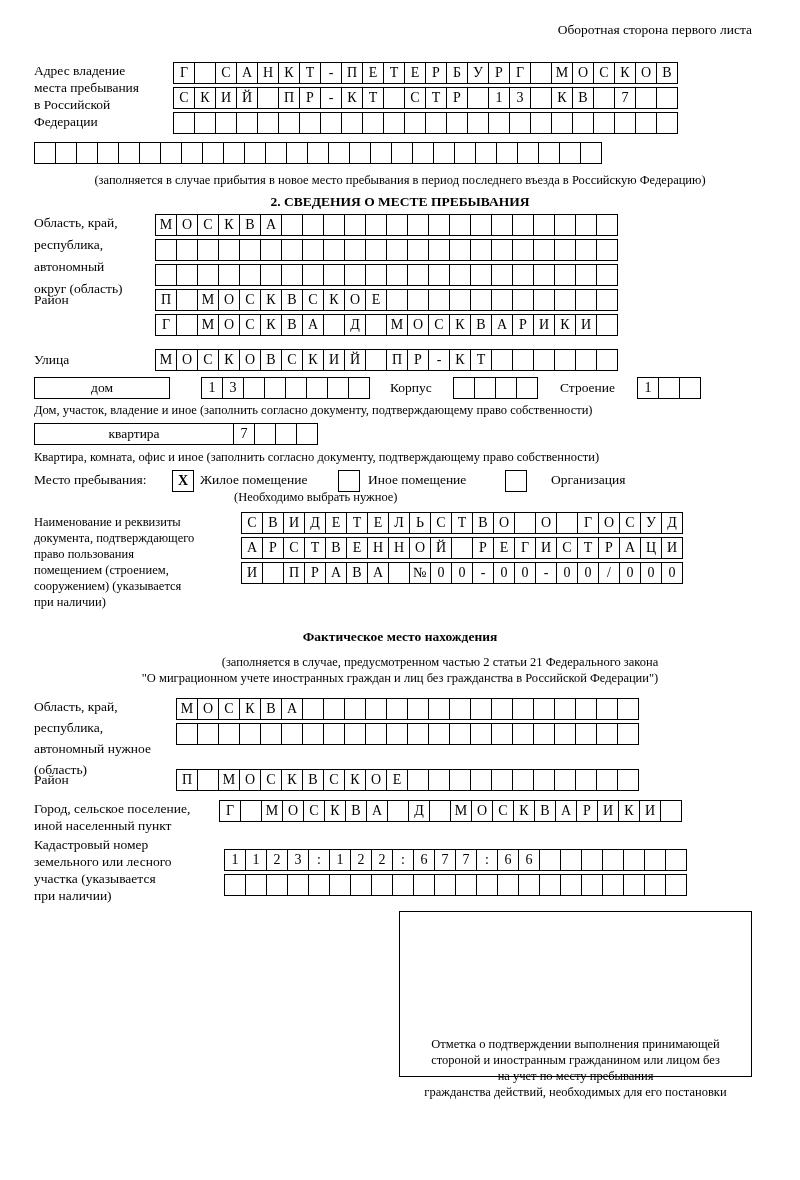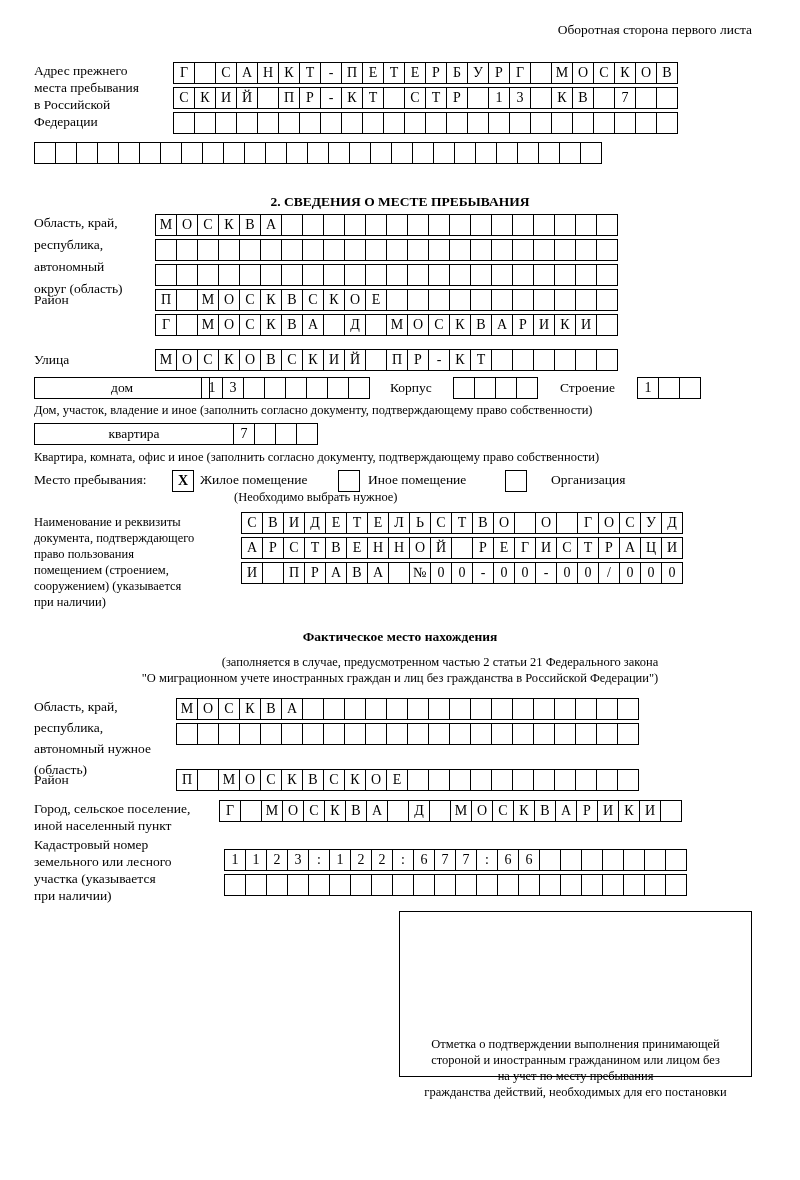--- a/index.html
+++ b/index.html
@@ -71,21 +71,21 @@
   }
 </style>
 </head>
 <body>
 
 <div class="page">
 
   <div class="hdr-right">Оборотная сторона первого листа</div>
 
   <div class="row lbl" style="left:34px; top:62px; width:140px;">
-    <div>Адрес прежнего</div>
+    <div>Адрес владение</div>
     <div>места пребывания</div>
     <div>в Российской</div>
     <div>Федерации</div>
   </div>
 
   <div class="row cells" id="prev-r0" style="left:173px; top:62px;">
       <div class="cell">Г</div>
       <div class="cell"></div>
       <div class="cell">С</div>
       <div class="cell">А</div>
@@ -185,20 +185,21 @@
       <div class="cell"></div>
       <div class="cell"></div>
       <div class="cell"></div>
       <div class="cell"></div>
       <div class="cell"></div>
       <div class="cell"></div>
       <div class="cell"></div>
       <div class="cell"></div>
     </div>
 
+  <div class="caption" style="left:0;top:172px;width:800px;">(заполняется в случае прибытия в новое место пребывания в период последнего въезда в Российскую Федерацию)</div>
 
   <div class="sec-title" style="top:194px;">2. СВЕДЕНИЯ О МЕСТЕ ПРЕБЫВАНИЯ</div>
 
   <div class="row lbl" style="left:34px; top:214px; width:140px;">
     <div>Область, край,</div>
     <div style="margin-top:5px;">республика,</div>
     <div style="margin-top:5px;">автономный</div>
     <div style="margin-top:5px;">округ (область)</div>
   </div>
   <div class="row cells" id="s2-reg0" style="left:155px; top:214px;">
@@ -344,21 +345,21 @@
       <div class="cell">К</div>
       <div class="cell">Т</div>
       <div class="cell"></div>
       <div class="cell"></div>
       <div class="cell"></div>
       <div class="cell"></div>
       <div class="cell"></div>
       <div class="cell"></div>
     </div>
 
-  <div class="wbox row" style="left:34px; top:377px; width:176px;">дом</div>
+  <div class="wbox row" style="left:34px; top:377px; width:136px;">дом</div>
   <div class="row cells" id="s2-house" style="left:201px; top:377px;">
       <div class="cell">1</div>
       <div class="cell">3</div>
       <div class="cell"></div>
       <div class="cell"></div>
       <div class="cell"></div>
       <div class="cell"></div>
       <div class="cell"></div>
       <div class="cell"></div>
     </div>

